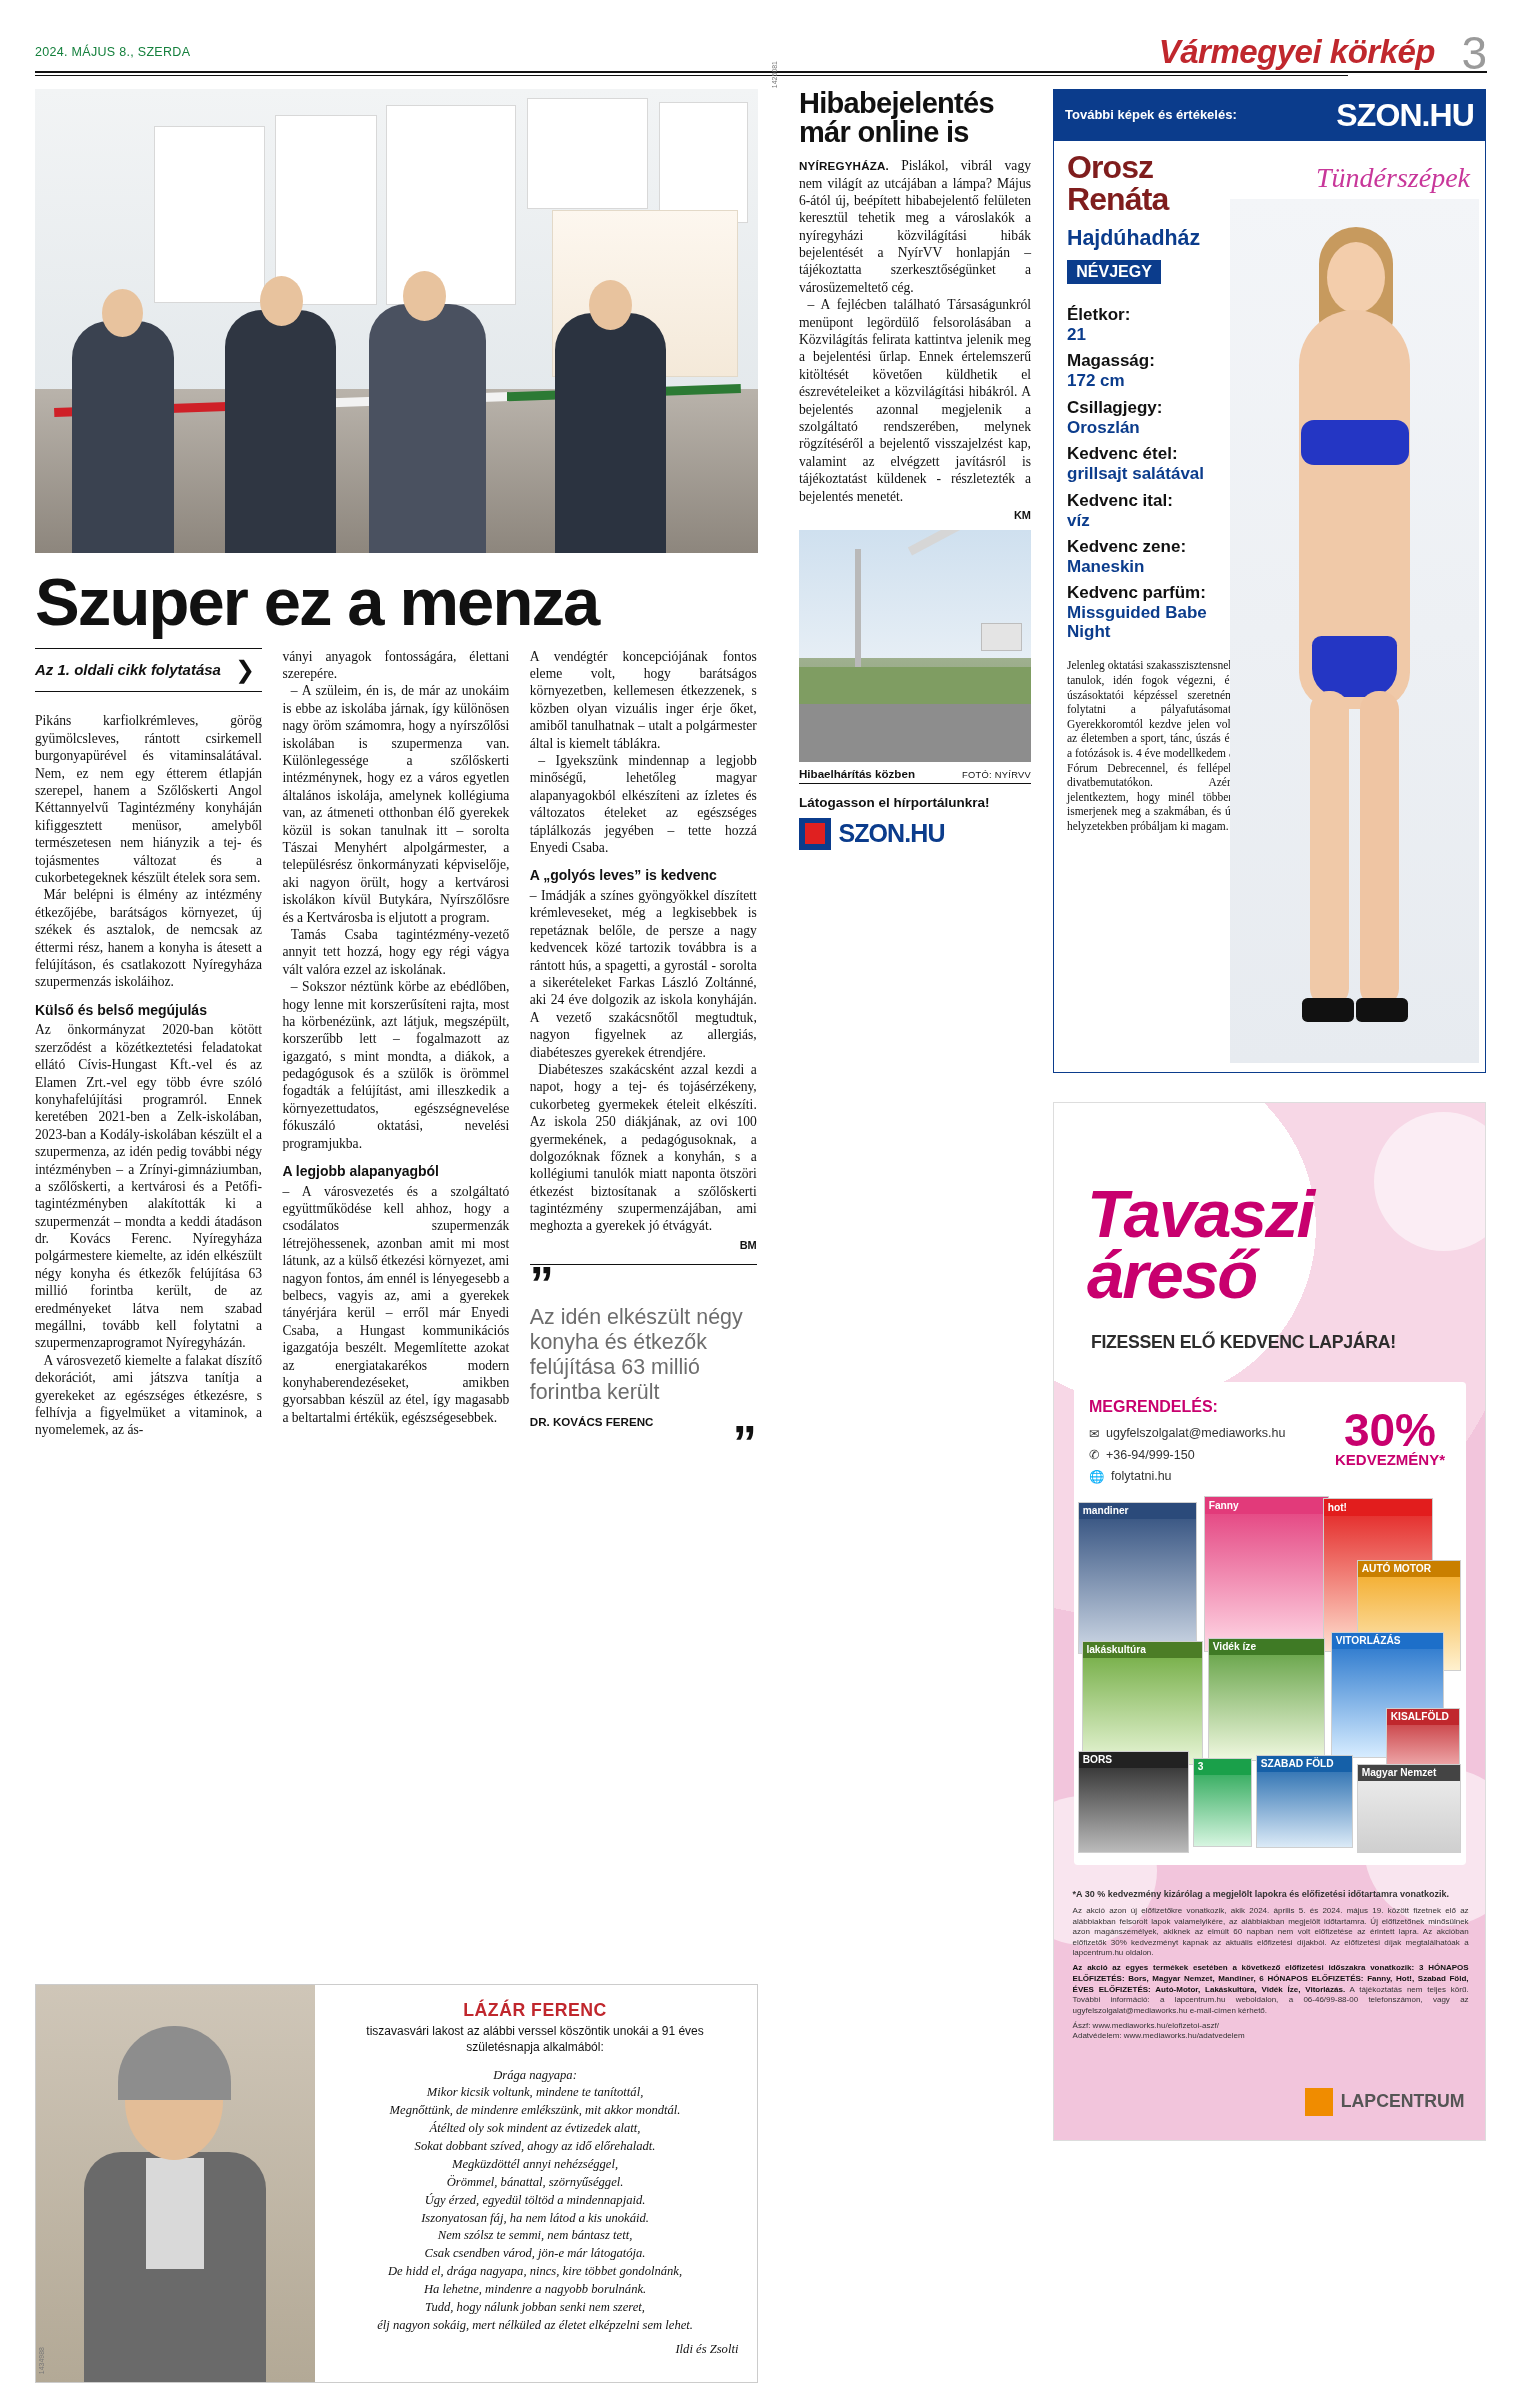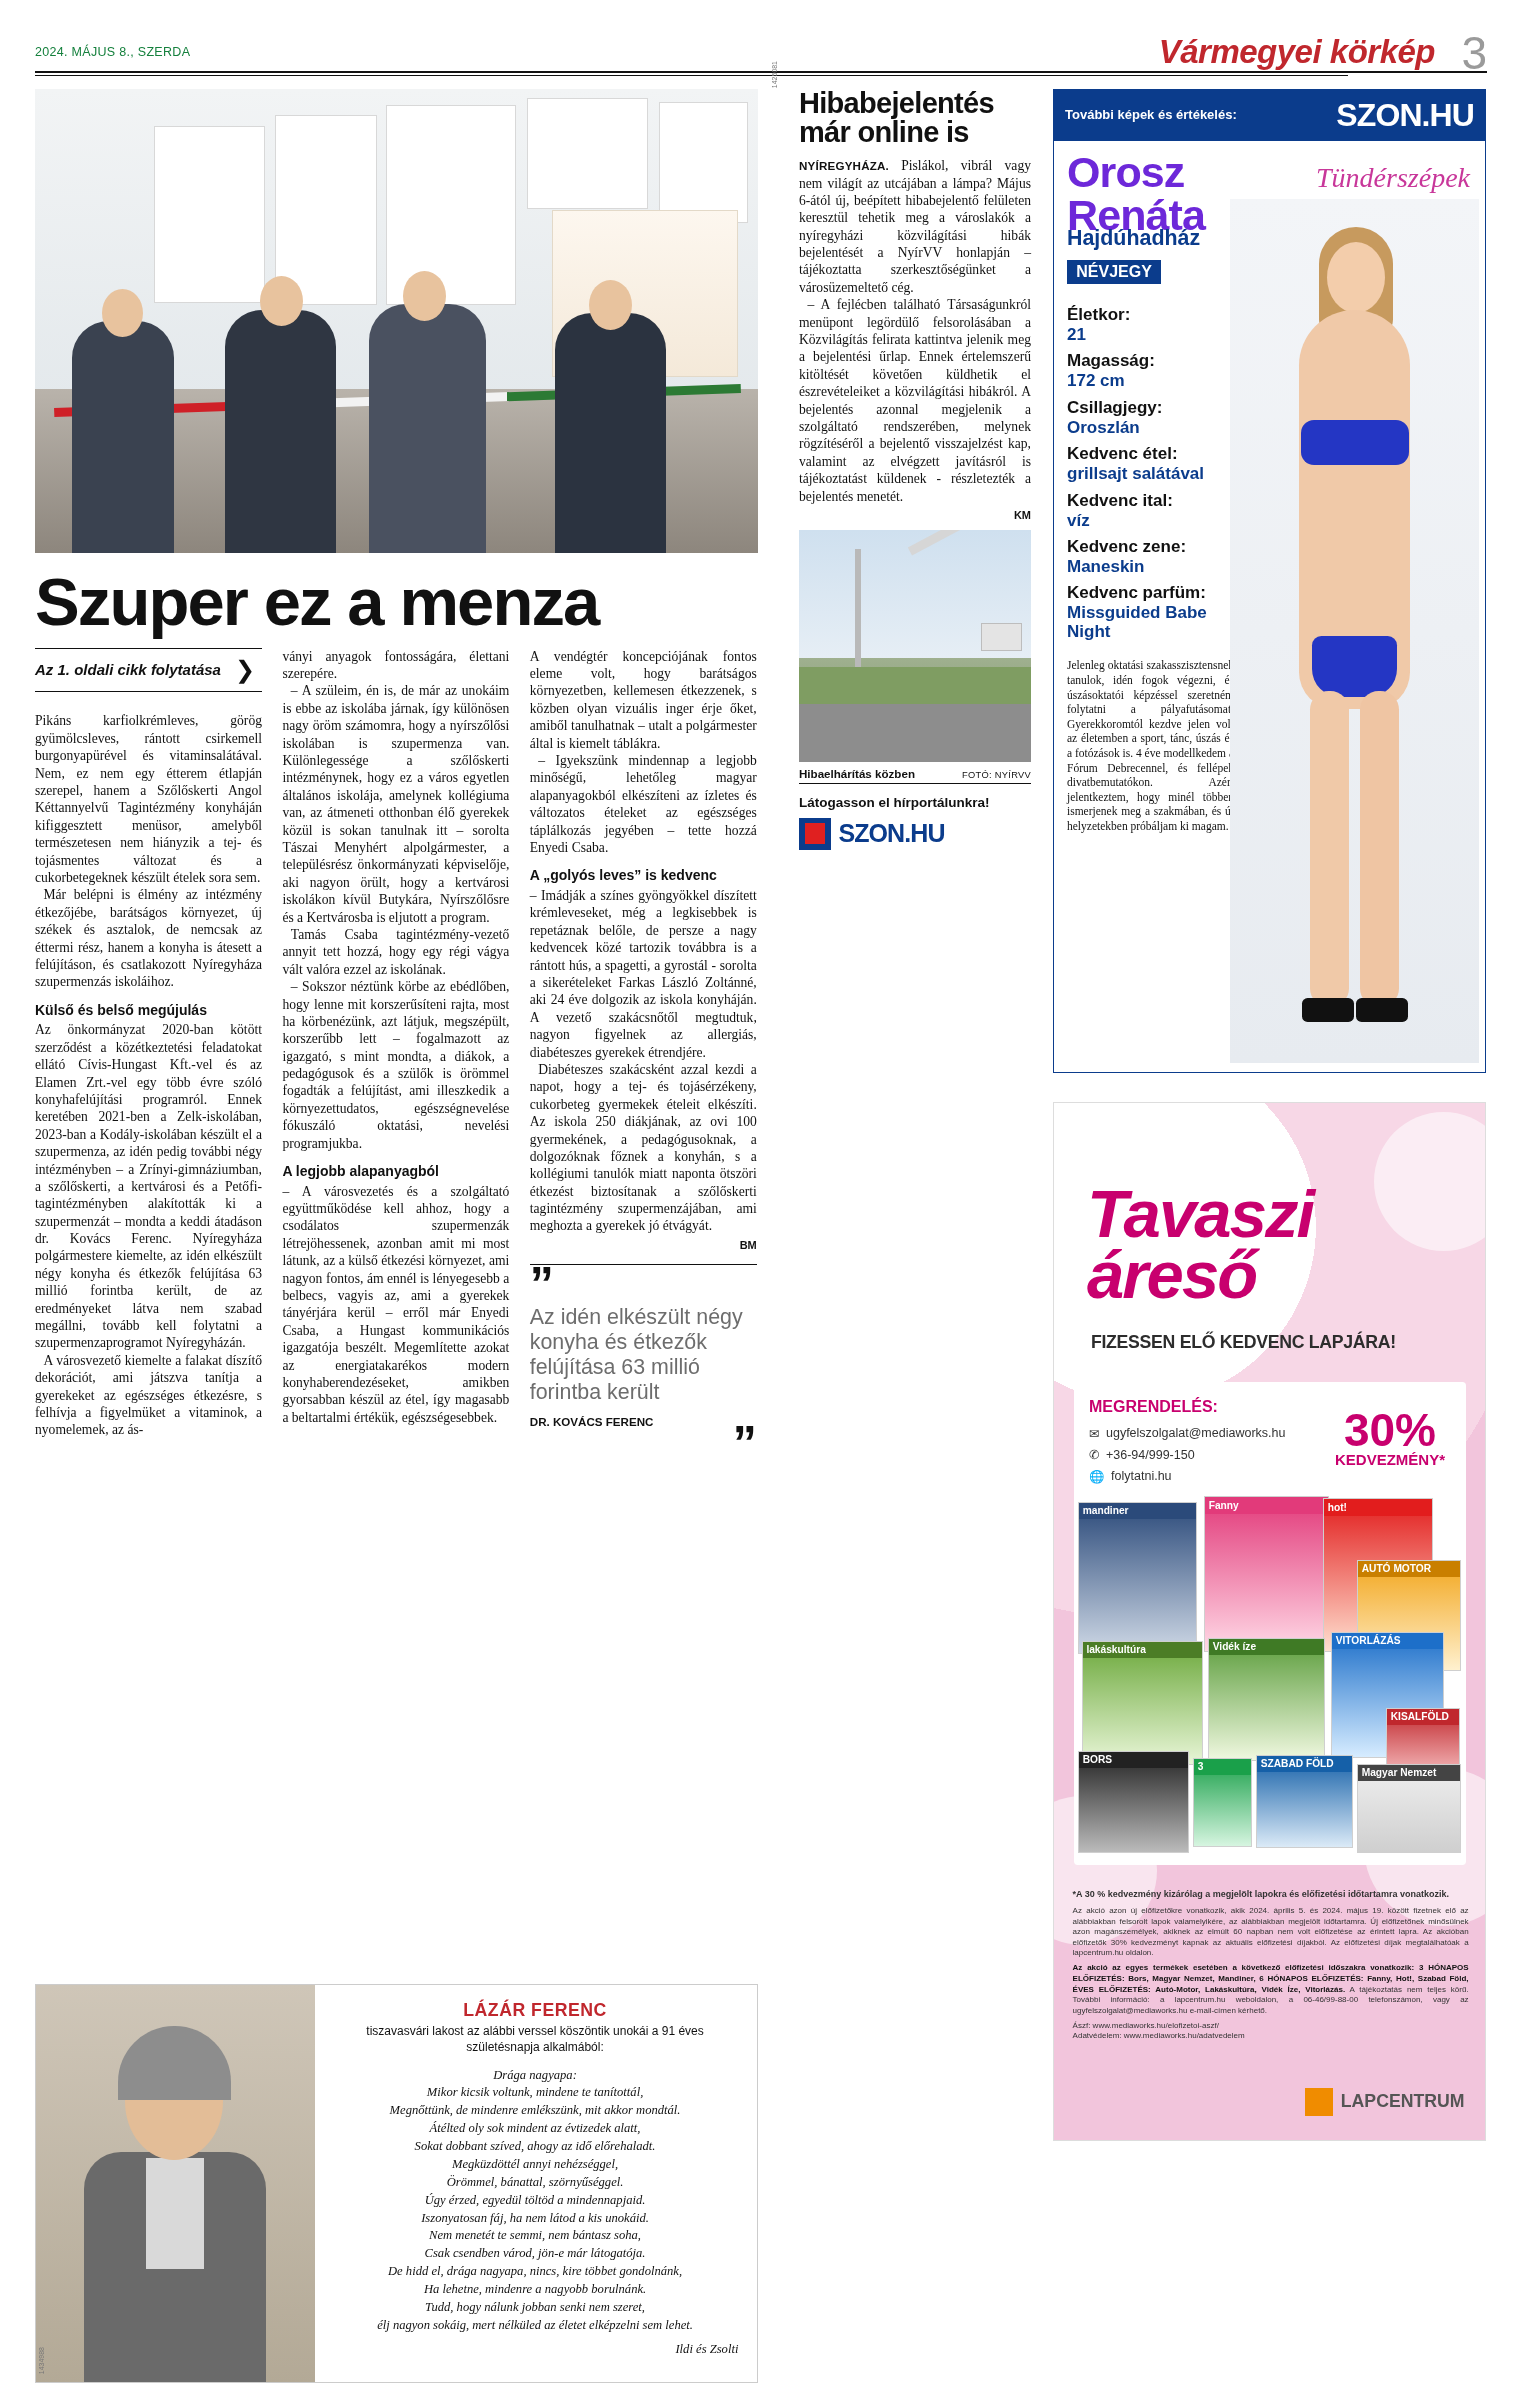--- a/index.html
+++ b/index.html
@@ -206,22 +206,22 @@
   }
   .szonbox .bar .left {
     font-family:"Liberation Sans", sans-serif; font-size:13px; font-weight:bold; line-height:1.15;
   }
   .szonbox .bar .right {
     font-family:"Liberation Sans", sans-serif; font-size:32px; font-weight:bold; letter-spacing:-0.9px;
   }
   .szonbox .inner { position:relative; height:931px; }
   .szonbox .name {
     position:absolute; left:13px; top:9.3px;
-    font-family:"Liberation Sans", sans-serif; font-weight:bold; font-size:43px;
-    color:#6d28d9; line-height:1; letter-spacing:-0.9px;
+    font-family:"Liberation Sans", sans-serif; font-weight:bold; font-size:32px;
+    color:#7f1d1d; line-height:1; letter-spacing:-0.9px;
   }
   .szonbox .city {
     position:absolute; left:13px; top:85px;
     font-family:"Liberation Sans", sans-serif; font-weight:bold; font-size:21.4px; color:#0b3c8c;
   }
   .szonbox .script {
     position:absolute; right:15px; top:20.4px;
     font-family:"Liberation Serif", serif; font-style:italic; font-size:28px; color:#c8379a;
   }
   .szonbox .nevjegy {
@@ -613,21 +613,21 @@
         <div class="poem">
           <div>Drága nagyapa:</div>
           <div>Mikor kicsik voltunk, mindene te tanítottál,</div>
           <div>Megnőttünk, de mindenre emlékszünk, mit akkor mondtál.</div>
           <div>Átélted oly sok mindent az évtizedek alatt,</div>
           <div>Sokat dobbant szíved, ahogy az idő előrehaladt.</div>
           <div>Megküzdöttél annyi nehézséggel,</div>
           <div>Örömmel, bánattal, szörnyűséggel.</div>
           <div>Úgy érzed, egyedül töltöd a mindennapjaid.</div>
           <div>Iszonyatosan fáj, ha nem látod a kis unokáid.</div>
-          <div>Nem menetét te semmi, nem bántasz soha,</div>
+          <div>Nem szólsz te semmi, nem bántasz tett,</div>
           <div>Csak csendben várod, jön-e már látogatója.</div>
           <div>De hidd el, drága nagyapa, nincs, kire többet gondolnánk,</div>
           <div>Ha lehetne, mindenre a nagyobb borulnánk.</div>
           <div>Tudd, hogy nálunk jobban senki nem szeret,</div>
           <div>élj nagyon sokáig, mert nélküled az életet elképzelni sem lehet.</div>
         </div>
         <div class="signer">Ildi és Zsolti</div>
       </div>
       <div class="vcode">1434988</div>
     </div>

